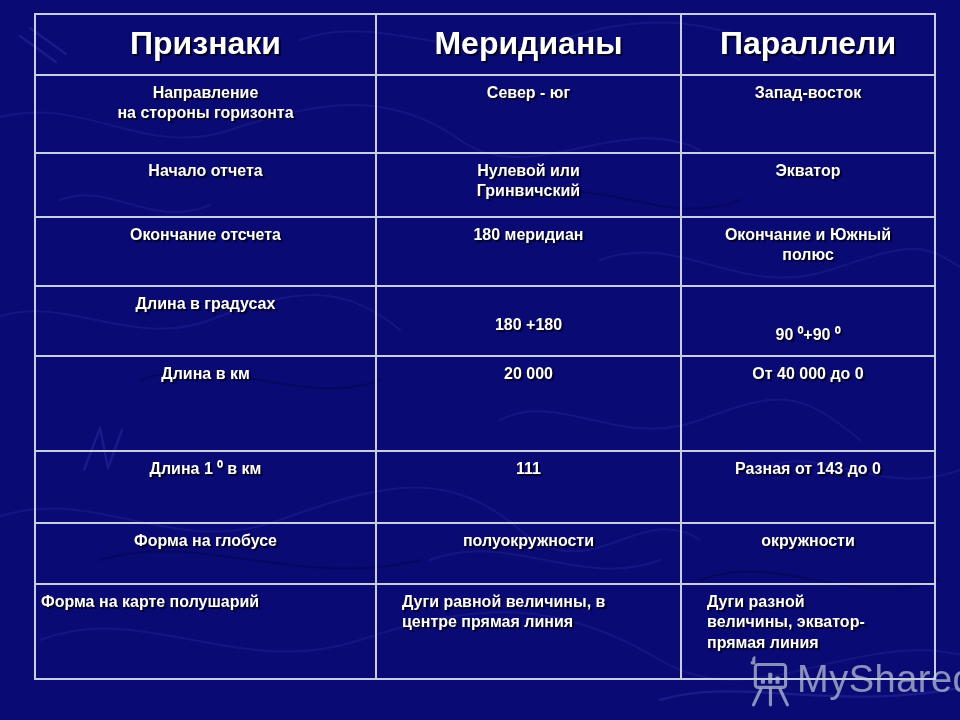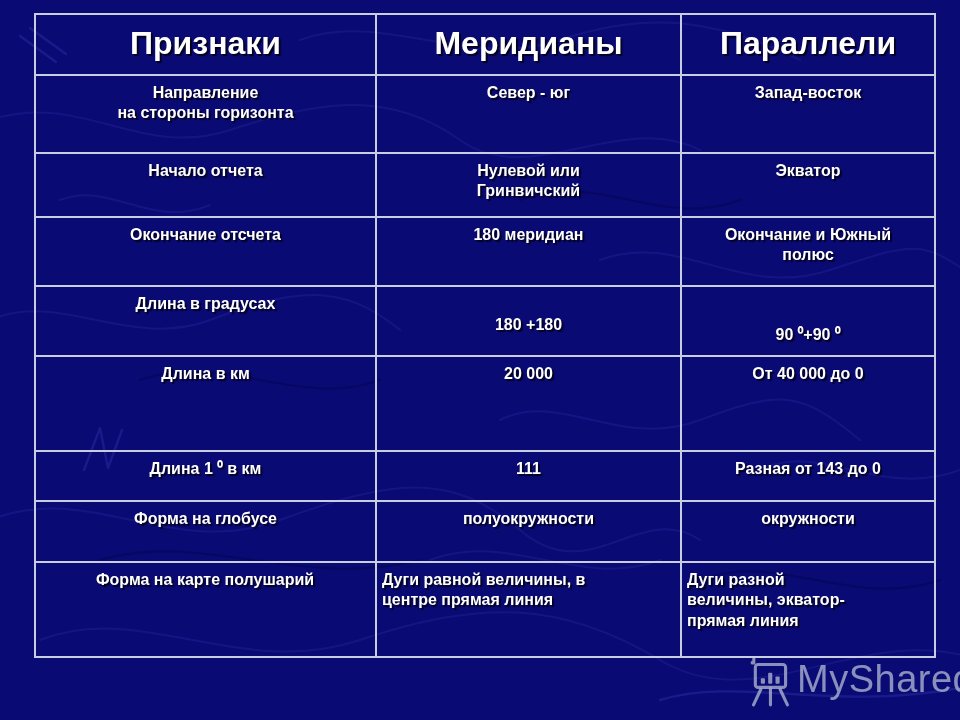--- a/index.html
+++ b/index.html
@@ -38,22 +38,22 @@
     text-shadow:2px 2px 1px rgba(0,0,0,0.75);
     overflow:hidden;
   }
   tr.head td {
     font-size:32px;
     vertical-align:middle;
     padding-top:2px;
   }
   td.pad-mid { padding-top:28px; }
   td.pad-low { padding-top:38px;text-align:center; }
-  tr.row-left td { text-align:left; padding-left:5px; }
-  tr.row-left td.tight-left { padding-left:5px;text-align:center; }
+  tr.row-left td { text-align:left; padding-left:25px; }
+  tr.row-left td.tight-left { padding-left:5px; }
   .watermark {
     position:absolute; left:748px; top:652px; z-index:2;
     display:flex; align-items:flex-start;
     opacity:0.8;
   }
   .watermark .wm-text {
     color:rgba(198,207,222,0.85);
     font-size:38px;
     font-weight:400;
     line-height:1;
@@ -126,21 +126,21 @@
       <tr style="height:70px">
         <td>Длина в градусах</td>
         <td class="pad-mid">180 +180</td>
         <td class="pad-low">90 ⁰+90 ⁰</td>
       </tr>
       <tr style="height:95px">
         <td>Длина в км</td>
         <td>20 000</td>
         <td>От 40 000 до 0</td>
       </tr>
-      <tr style="height:50px">
+      <tr style="height:72px">
         <td>Длина 1 ⁰ в км</td>
         <td>111</td>
         <td>Разная от 143 до 0</td>
       </tr>
       <tr style="height:61px">
         <td>Форма на глобусе</td>
         <td>полуокружности</td>
         <td>окружности</td>
       </tr>
       <tr class="row-left" style="height:95px">

